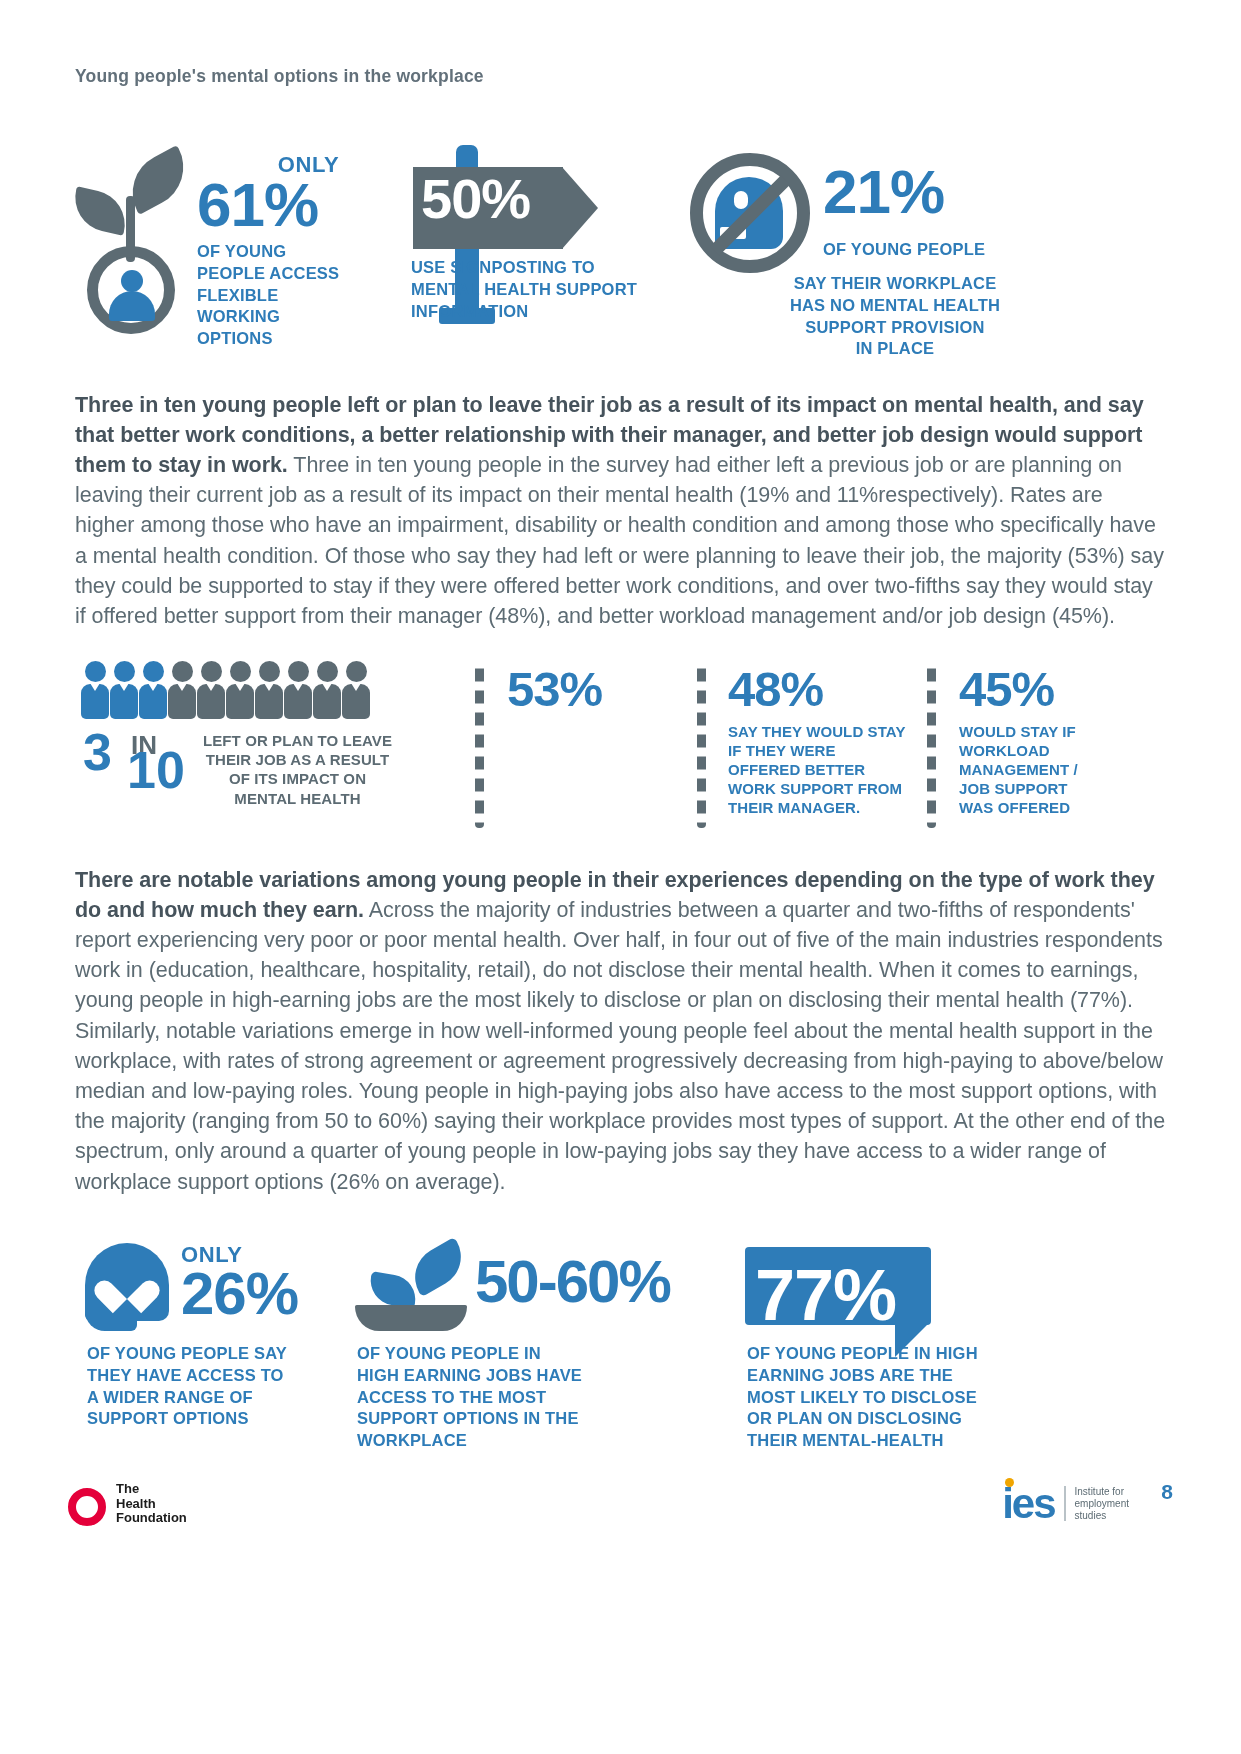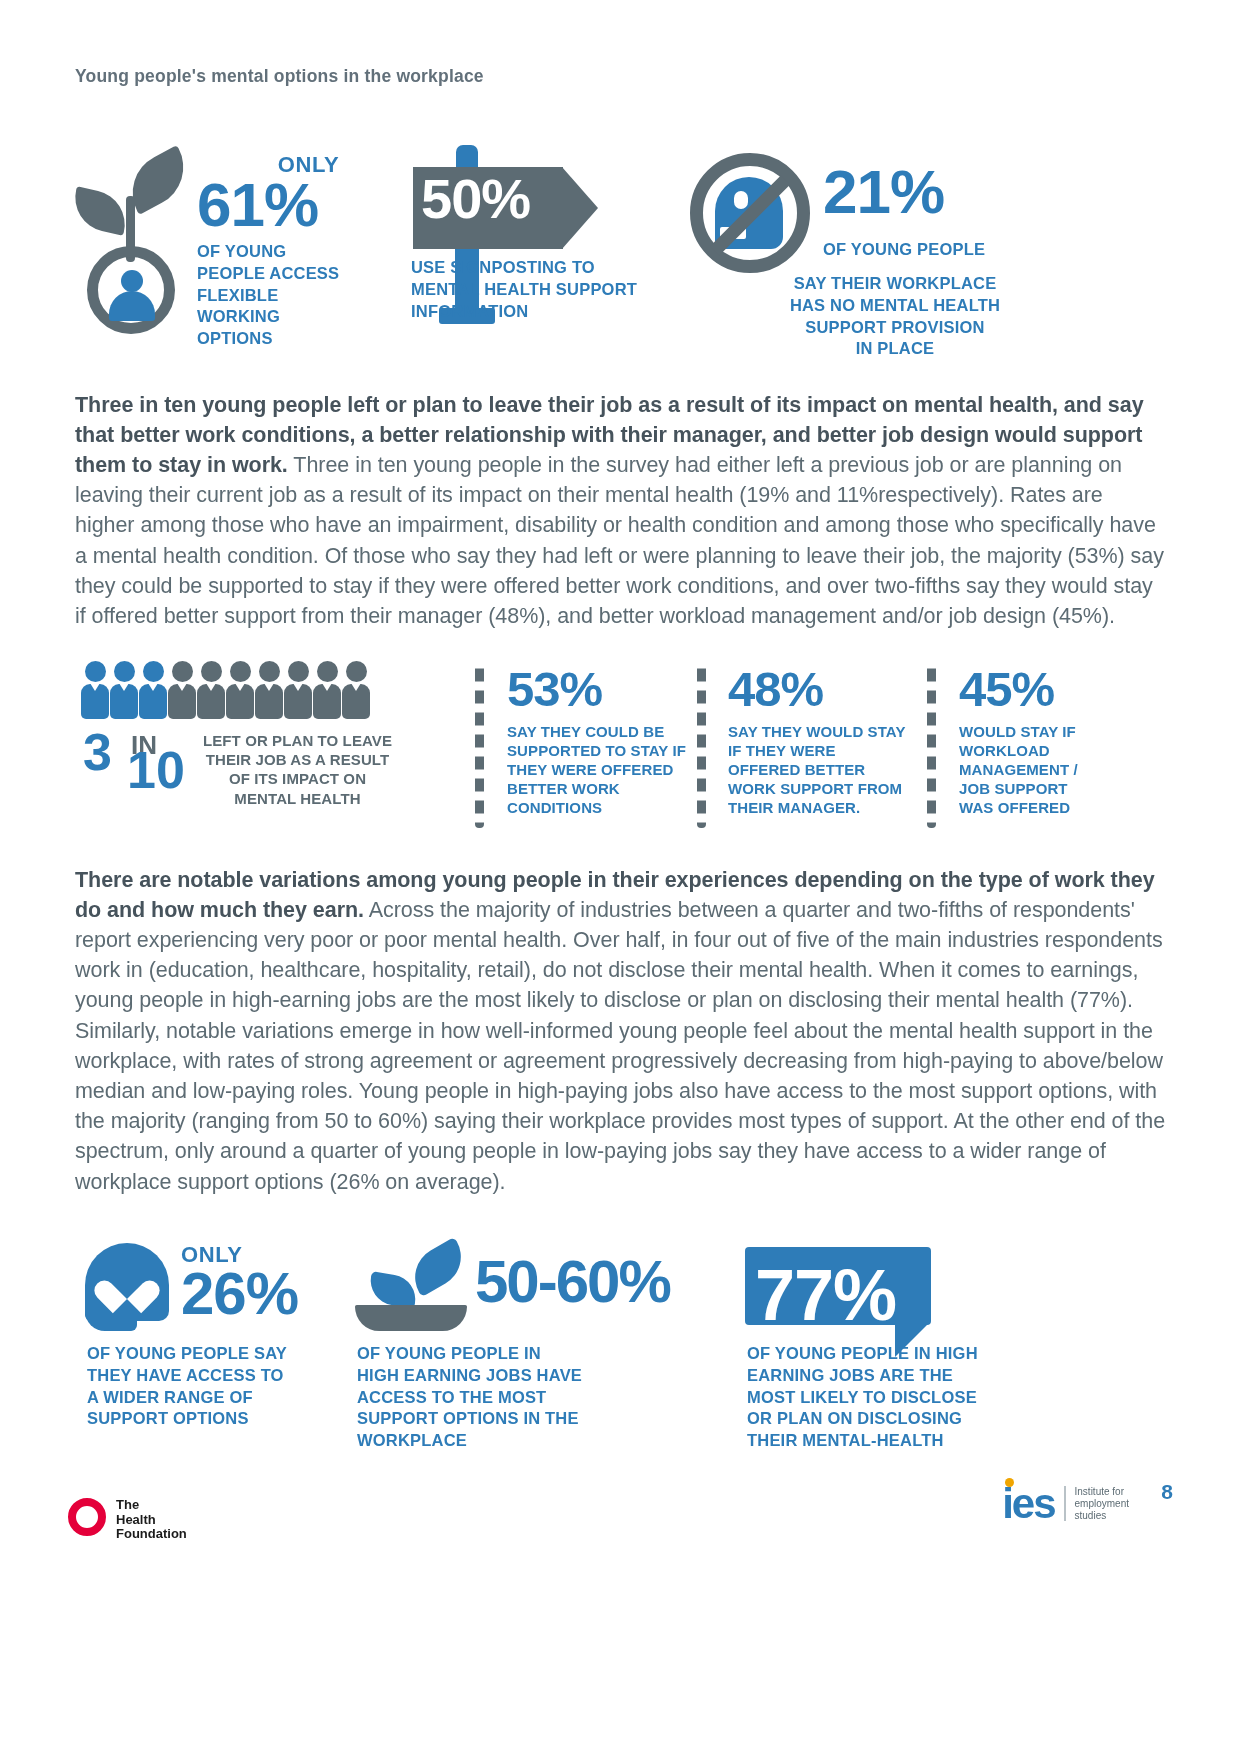--- a/index.html
+++ b/index.html
@@ -469,23 +469,22 @@
     letter-spacing: -1px;
     line-height: 1;
   }
   .bi3-lbl { position: absolute; left: 2px; top: 108px; width: 330px; }
 
   
   .footer-left {
     position: absolute;
     left: 68px; top: 1482px;
     display: flex;
-    align-items: flex-start;
+    align-items: flex-end;
     gap: 10px;
-    margin-top: 16px;
   }
   .hf-mark {
     width: 38px; height: 38px;
     border: 8px solid #e4003a;
     border-radius: 50%;
     box-sizing: border-box;
   }
   .hf-text {
     font-size: 13px;
     font-weight: bold;
@@ -642,25 +641,20 @@
       <span class="ratio-10">10</span>
     </div>
     <div class="ratio-label" style="white-space:pre-line;text-align:center;">LEFT OR PLAN TO LEAVE
 THEIR JOB AS A RESULT
 OF ITS IMPACT ON
 MENTAL HEALTH</div>
 
     <div class="dash-div" id="dash1"></div>
     <div class="stat-col" id="col1">
       <div class="num">53%</div>
-      <div class="lbl" style="white-space:pre-line;">SAY THEY COULD BE
-SUPPORTED TO STAY IF
-THEY WERE OFFERED
-BETTER WORK
-CONDITIONS</div>
     </div>
 
     <div class="dash-div" id="dash2"></div>
     <div class="stat-col" id="col2">
       <div class="num">48%</div>
       <div class="lbl" style="white-space:pre-line;">SAY THEY WOULD STAY
 IF THEY WERE
 OFFERED BETTER
 WORK SUPPORT FROM
 THEIR MANAGER.</div>

